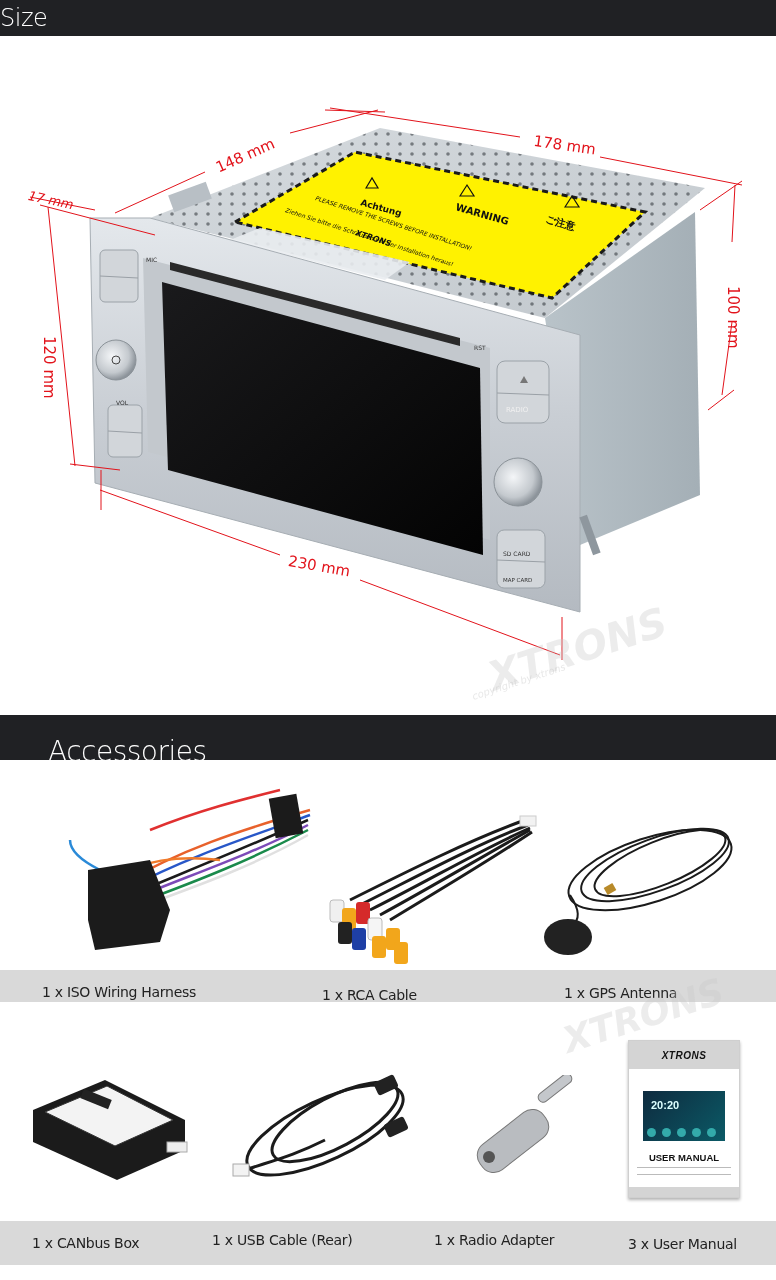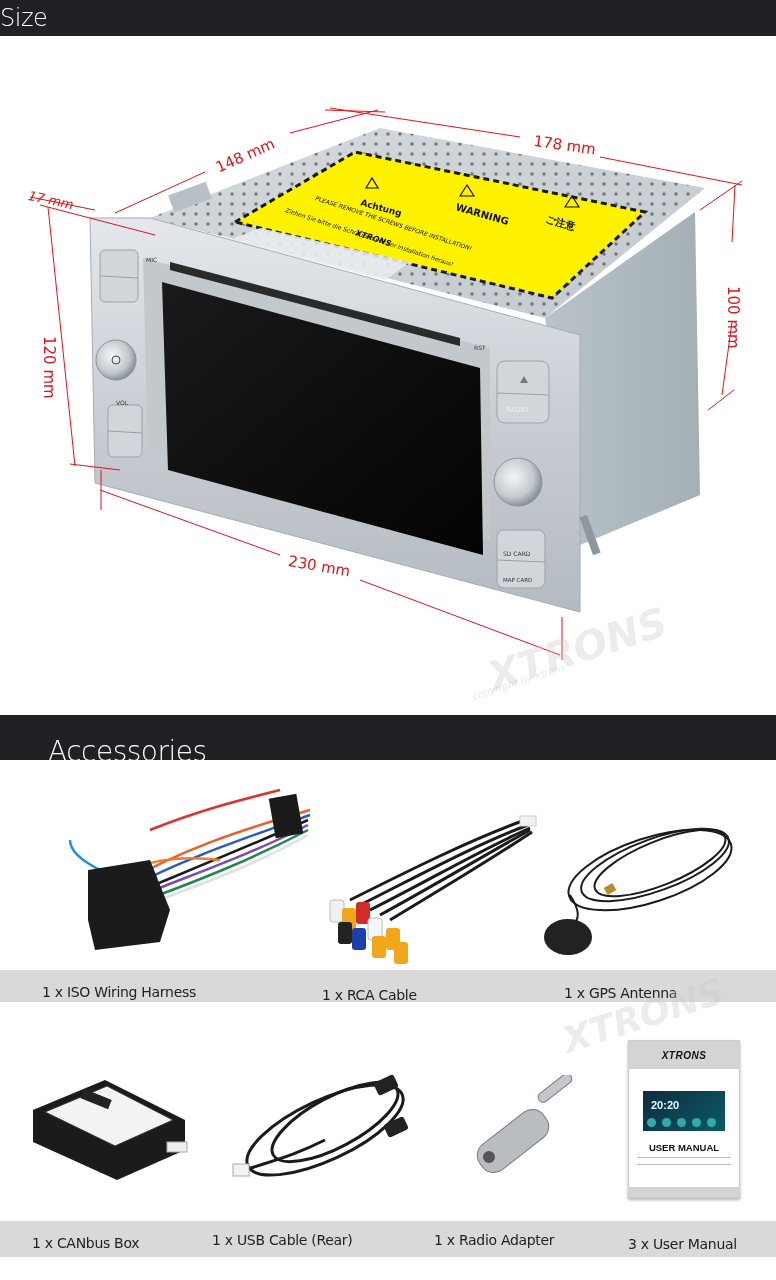--- a/index.html
+++ b/index.html
@@ -26,21 +26,21 @@
     position: absolute; color: rgba(200,200,200,0.35); font-style: italic; font-weight: bold;
     font-family: "DejaVu Sans", sans-serif; transform: rotate(-18deg); white-space: nowrap;
   }
   .wm-sub { font-size: 10px; font-weight: normal; color: rgba(190,190,190,0.35); }
 
   .label-strip {
     position: absolute; left: 0; width: 776px; background: #d9d9d9; color: #222;
     font-family: "DejaVu Sans", sans-serif; font-size: 14px;
   }
   .strip1 { top: 970px; height: 32px; }
-  .strip2 { top: 1221px; height: 36px; }
+  .strip2 { top: 1221px; height: 44px; }
   .label-strip span { position: absolute; top: 14px; white-space: nowrap; letter-spacing: -0.3px; }
 
   .acc-img { position: absolute; }
 </style>
 </head>
 <body>
 
 <div class="section-bar bar-size">
   <span class="title">Size</span>
 </div>
@@ -252,21 +252,21 @@
 <svg class="acc-img" style="left:465px;top:1075px;" width="120" height="100">
   <rect x="8" y="50" width="80" height="32" rx="14" fill="#b9bcc0" stroke="#777" transform="rotate(-38 48 66)"></rect>
   <rect x="70" y="8" width="40" height="10" rx="5" fill="#c4c7cb" stroke="#777" transform="rotate(-38 90 13)"></rect>
   <circle cx="24" cy="82" r="6" fill="#555"></circle>
 </svg>
 
 <div class="acc-img" style="left:628px;top:1040px;width:112px;height:158px;background:#ffffff;border:1px solid #cfcfcf;box-shadow:0 2px 3px rgba(0,0,0,0.3);">
   <div style="height:28px;background:#d4d4d4;display:flex;align-items:center;justify-content:center;">
     <span style="font-size:10px;font-weight:bold;font-style:italic;color:#111;letter-spacing:0.5px;">XTRONS</span>
   </div>
-  <div style="margin:22px auto 0;width:82px;height:40px;background:linear-gradient(135deg,#0e2b3f,#0b5a66);position:relative;">
+  <div style="margin:22px auto 0;width:82px;height:50px;background:linear-gradient(135deg,#0e2b3f,#0b5a66);position:relative;">
     <span style="position:absolute;left:8px;top:8px;font-size:11px;color:#dff;font-weight:bold;">20:20</span>
     <div style="position:absolute;left:4px;bottom:4px;display:flex;gap:6px;">
       <span style="width:9px;height:9px;border-radius:50%;background:#3aa;"></span>
       <span style="width:9px;height:9px;border-radius:50%;background:#3aa;"></span>
       <span style="width:9px;height:9px;border-radius:50%;background:#3aa;"></span>
       <span style="width:9px;height:9px;border-radius:50%;background:#3aa;"></span>
       <span style="width:9px;height:9px;border-radius:50%;background:#3aa;"></span>
     </div>
   </div>
   <div style="text-align:center;margin-top:11px;font-size:9.5px;font-weight:bold;color:#111;">USER MANUAL</div>

